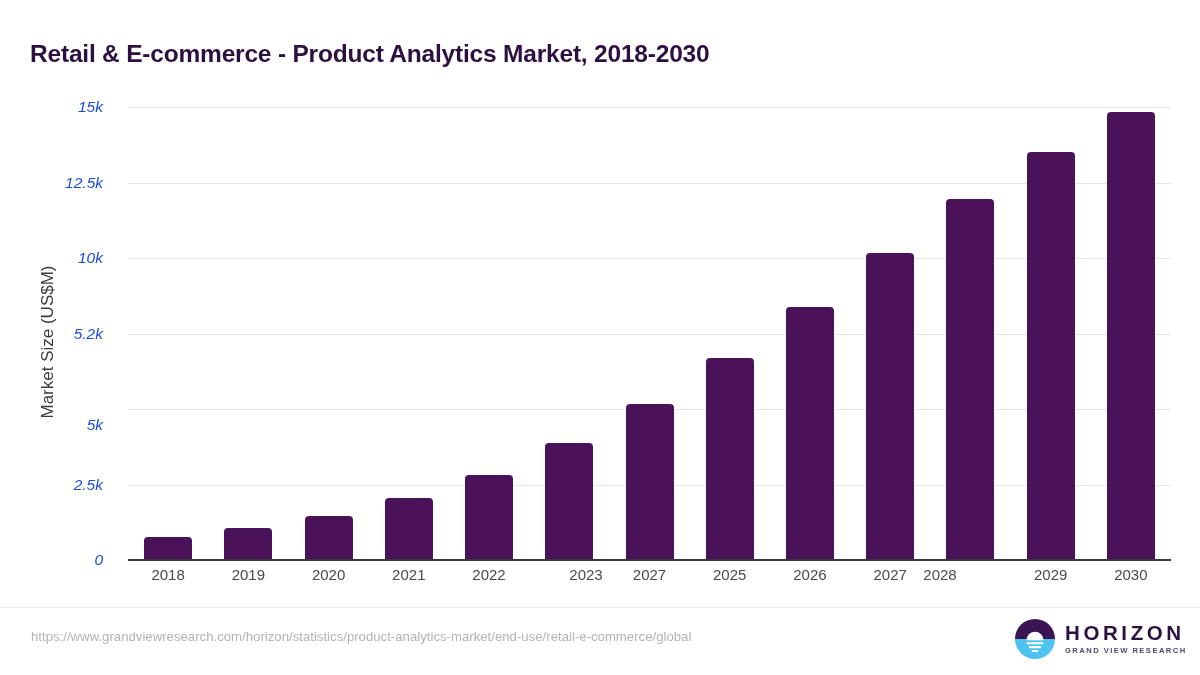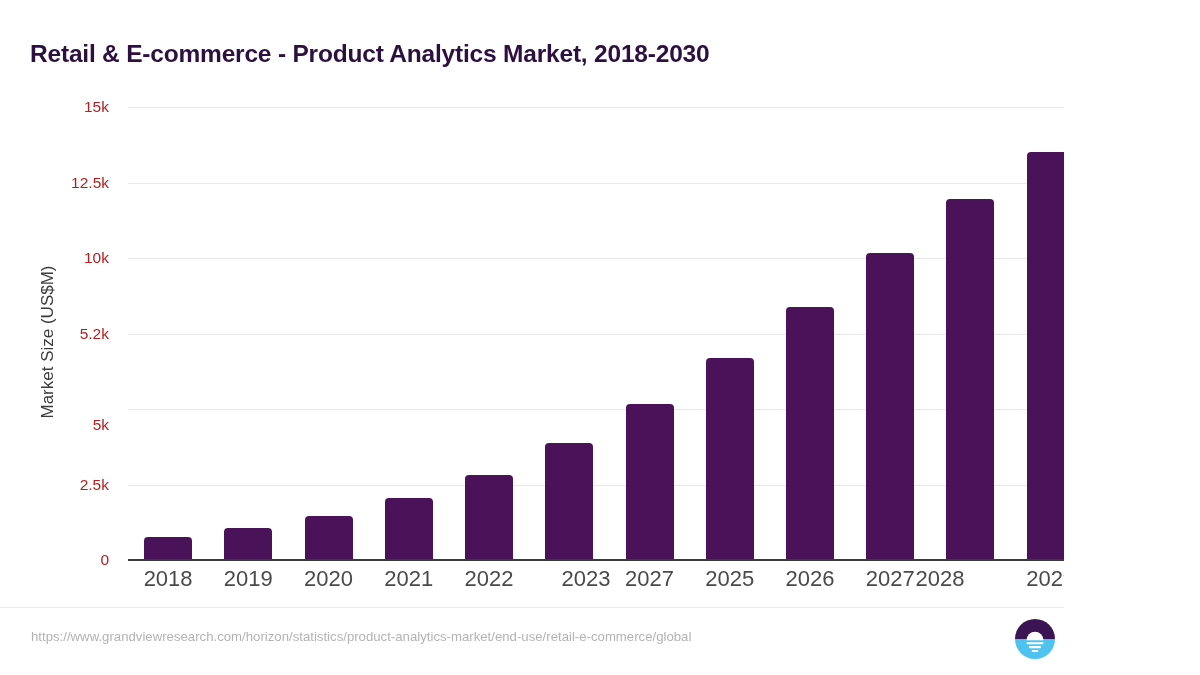--- a/index.html
+++ b/index.html
@@ -5,21 +5,21 @@
   html, body {
     margin: 0;
     padding: 0;
     background: #ffffff;
   }
   body {
     font-family: "Liberation Sans", sans-serif;
   }
   #page {
     position: relative;
-    width: 1064px;
+    width: 1200px;
     height: 675px;
     background: #ffffff;
     overflow: hidden;
     box-sizing: border-box;
     border-radius: 22px;
   }
 
   
   #chart-title {
     position: absolute;
@@ -66,27 +66,28 @@
     left: 128px;
     top: 559px;
     width: 1043px;
     height: 1.6px;
     background: #3a3a3a;
   }
 
   
   .y-tick {
     position: absolute;
-    right: 9px;
+    right: 15px;
     width: 80px;
     text-align: right;
     font-size: 15.5px;
-    color: #b91c1c;
+    color: #1d4ed8;
     transform: translateY(-50%);
     white-space: nowrap;
+    font-style: italic;
   }
   #y-ticks {
     position: absolute;
     left: 32px;
     top: 107px;
     width: 86px;
     height: 453px;
   }
 
   
@@ -104,21 +105,21 @@
     left: 128px;
     top: 566px;
     width: 1043px;
     height: 30px;
   }
   .x-tick {
     position: absolute;
     top: 0;
     width: 80px;
     text-align: center;
-    font-size: 22px;
+    font-size: 15px;
     color: #4a4a4a;
     white-space: nowrap;
   }
 
   
   #footer-divider {
     position: absolute;
     left: 0;
     top: 607px;
     width: 1200px;
@@ -245,15 +246,19 @@
       </defs>
       <g clip-path="url(#circ)">
         <rect x="0" y="0" width="42" height="21" fill="#3b1453"></rect>
         <rect x="0" y="21" width="42" height="21" fill="#4ec3f0"></rect>
         <path d="M12.5 22.2 a8.5 8.5 0 0 1 17 0 z" fill="#ffffff"></path>
         <rect x="12.5" y="24.2" width="17" height="2.1" rx="1" fill="#ffffff"></rect>
         <rect x="15" y="28.1" width="12" height="2.1" rx="1" fill="#ffffff"></rect>
         <rect x="17.6" y="32" width="6.8" height="2.1" rx="1" fill="#ffffff"></rect>
       </g>
     </svg>
+    <div id="logo-text">
+      <div id="logo-wordmark">HORIZON</div>
+      <div id="logo-tagline">GRAND VIEW RESEARCH</div>
+    </div>
   </div>
 
 </div>
 
 </body></html>

